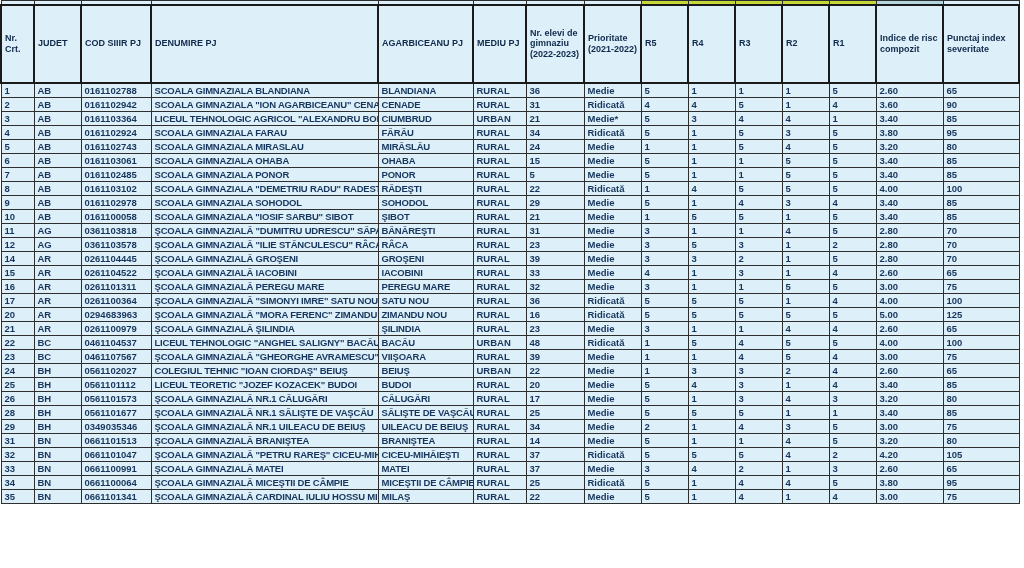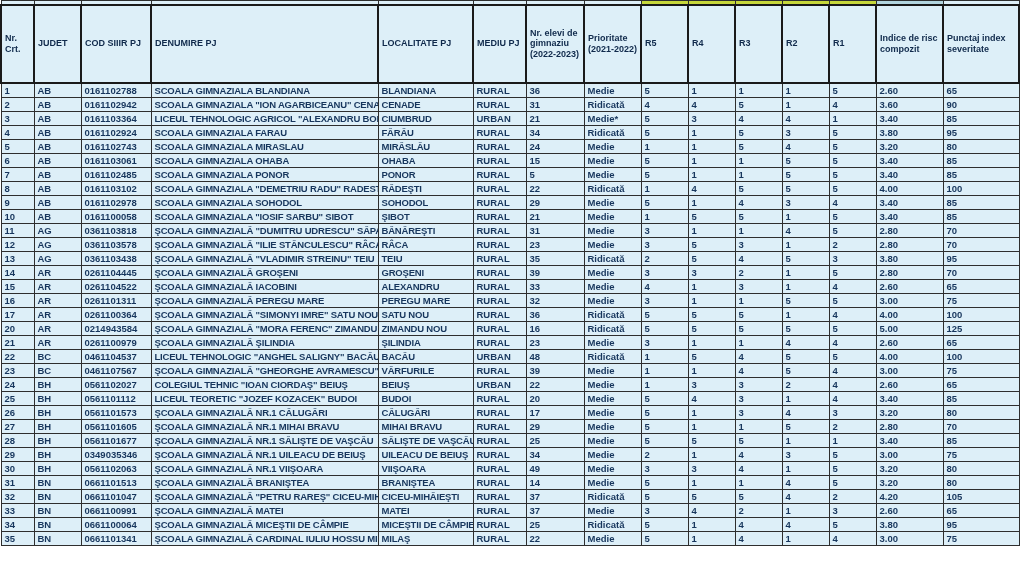--- a/index.html
+++ b/index.html
@@ -52,21 +52,21 @@
       <td style="background: rgb(198, 215, 58);"></td>
       <td style="background: rgb(198, 215, 58);"></td>
       <td style="background: rgb(178, 213, 223);"></td>
       <td style="background: rgb(221, 239, 248);"></td>
     </tr>
     <tr>
       <th>Nr. Crt.</th>
       <th>JUDET</th>
       <th>COD SIIIR PJ</th>
       <th>DENUMIRE PJ</th>
-      <th>LOCALITATE PJ</th>
+      <th>AGARBICEANU PJ</th>
       <th>MEDIU PJ</th>
       <th>Nr. elevi de gimnaziu (2022-2023)</th>
       <th>Prioritate (2021-2022)</th>
       <th>R5</th>
       <th>R4</th>
       <th>R3</th>
       <th>R2</th>
       <th>R1</th>
       <th>Indice de risc compozit</th>
       <th>Punctaj index severitate</th>
@@ -271,37 +271,20 @@
         <td class="num">Medie</td>
         <td class="num">3</td>
         <td class="num">5</td>
         <td class="num">3</td>
         <td class="num">1</td>
         <td class="num">2</td>
         <td class="num">2.80</td>
         <td class="num">70</td>
       </tr>
       <tr>
-        <td class="num">13</td>
-        <td class="num">AG</td>
-        <td class="num">0361103438</td>
-        <td>ŞCOALA GIMNAZIALĂ "VLADIMIR STREINU" TEIU</td>
-        <td>TEIU</td>
-        <td class="num">RURAL</td>
-        <td class="num">35</td>
-        <td class="num">Ridicată</td>
-        <td class="num">2</td>
-        <td class="num">5</td>
-        <td class="num">4</td>
-        <td class="num">5</td>
-        <td class="num">3</td>
-        <td class="num">3.80</td>
-        <td class="num">95</td>
-      </tr>
-      <tr>
         <td class="num">14</td>
         <td class="num">AR</td>
         <td class="num">0261104445</td>
         <td>ŞCOALA GIMNAZIALĂ GROŞENI</td>
         <td>GROŞENI</td>
         <td class="num">RURAL</td>
         <td class="num">39</td>
         <td class="num">Medie</td>
         <td class="num">3</td>
         <td class="num">3</td>
@@ -309,21 +292,21 @@
         <td class="num">1</td>
         <td class="num">5</td>
         <td class="num">2.80</td>
         <td class="num">70</td>
       </tr>
       <tr>
         <td class="num">15</td>
         <td class="num">AR</td>
         <td class="num">0261104522</td>
         <td>ŞCOALA GIMNAZIALĂ IACOBINI</td>
-        <td>ALEXANDRU</td>
+        <td>IACOBINI</td>
         <td class="num">RURAL</td>
         <td class="num">33</td>
         <td class="num">Medie</td>
         <td class="num">4</td>
         <td class="num">1</td>
         <td class="num">3</td>
         <td class="num">1</td>
         <td class="num">4</td>
         <td class="num">2.60</td>
         <td class="num">65</td>
@@ -358,21 +341,21 @@
         <td class="num">5</td>
         <td class="num">5</td>
         <td class="num">1</td>
         <td class="num">4</td>
         <td class="num">4.00</td>
         <td class="num">100</td>
       </tr>
       <tr>
         <td class="num">20</td>
         <td class="num">AR</td>
-        <td class="num">0214943584</td>
+        <td class="num">0294683963</td>
         <td>ŞCOALA GIMNAZIALĂ "MORA FERENC" ZIMANDU NOU</td>
         <td>ZIMANDU NOU</td>
         <td class="num">RURAL</td>
         <td class="num">16</td>
         <td class="num">Ridicată</td>
         <td class="num">5</td>
         <td class="num">5</td>
         <td class="num">5</td>
         <td class="num">5</td>
         <td class="num">5</td>
@@ -411,21 +394,21 @@
         <td class="num">5</td>
         <td class="num">5</td>
         <td class="num">4.00</td>
         <td class="num">100</td>
       </tr>
       <tr>
         <td class="num">23</td>
         <td class="num">BC</td>
         <td class="num">0461107567</td>
         <td>ŞCOALA GIMNAZIALĂ "GHEORGHE AVRAMESCU" PRĂJEŞTI</td>
-        <td>VĂRFURILE</td>
+        <td>VIIŞOARA</td>
         <td class="num">RURAL</td>
         <td class="num">39</td>
         <td class="num">Medie</td>
         <td class="num">1</td>
         <td class="num">1</td>
         <td class="num">4</td>
         <td class="num">5</td>
         <td class="num">4</td>
         <td class="num">3.00</td>
         <td class="num">75</td>
@@ -475,37 +458,20 @@
         <td class="num">Medie</td>
         <td class="num">5</td>
         <td class="num">1</td>
         <td class="num">3</td>
         <td class="num">4</td>
         <td class="num">3</td>
         <td class="num">3.20</td>
         <td class="num">80</td>
       </tr>
       <tr>
-        <td class="num">27</td>
-        <td class="num">BH</td>
-        <td class="num">0561101605</td>
-        <td>ŞCOALA GIMNAZIALĂ NR.1 MIHAI BRAVU</td>
-        <td>MIHAI BRAVU</td>
-        <td class="num">RURAL</td>
-        <td class="num">29</td>
-        <td class="num">Medie</td>
-        <td class="num">5</td>
-        <td class="num">1</td>
-        <td class="num">1</td>
-        <td class="num">5</td>
-        <td class="num">2</td>
-        <td class="num">2.80</td>
-        <td class="num">70</td>
-      </tr>
-      <tr>
         <td class="num">28</td>
         <td class="num">BH</td>
         <td class="num">0561101677</td>
         <td>ŞCOALA GIMNAZIALĂ NR.1 SĂLIŞTE DE VAŞCĂU</td>
         <td>SĂLIŞTE DE VAŞCĂU</td>
         <td class="num">RURAL</td>
         <td class="num">25</td>
         <td class="num">Medie</td>
         <td class="num">5</td>
         <td class="num">5</td>
@@ -526,37 +492,20 @@
         <td class="num">Medie</td>
         <td class="num">2</td>
         <td class="num">1</td>
         <td class="num">4</td>
         <td class="num">3</td>
         <td class="num">5</td>
         <td class="num">3.00</td>
         <td class="num">75</td>
       </tr>
       <tr>
-        <td class="num">30</td>
-        <td class="num">BH</td>
-        <td class="num">0561102063</td>
-        <td>ŞCOALA GIMNAZIALĂ NR.1 VIIŞOARA</td>
-        <td>VIIŞOARA</td>
-        <td class="num">RURAL</td>
-        <td class="num">49</td>
-        <td class="num">Medie</td>
-        <td class="num">3</td>
-        <td class="num">3</td>
-        <td class="num">4</td>
-        <td class="num">1</td>
-        <td class="num">5</td>
-        <td class="num">3.20</td>
-        <td class="num">80</td>
-      </tr>
-      <tr>
         <td class="num">31</td>
         <td class="num">BN</td>
         <td class="num">0661101513</td>
         <td>ŞCOALA GIMNAZIALĂ BRANIŞTEA</td>
         <td>BRANIŞTEA</td>
         <td class="num">RURAL</td>
         <td class="num">14</td>
         <td class="num">Medie</td>
         <td class="num">5</td>
         <td class="num">1</td>

